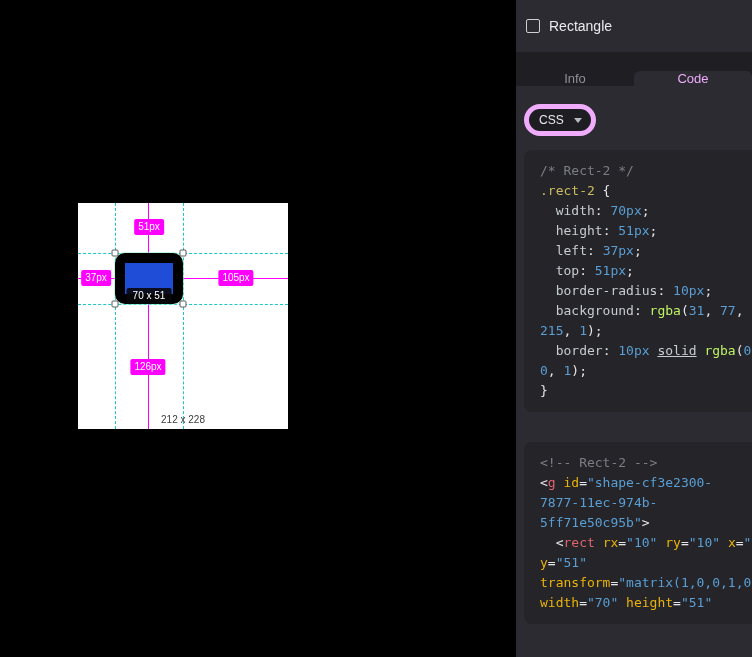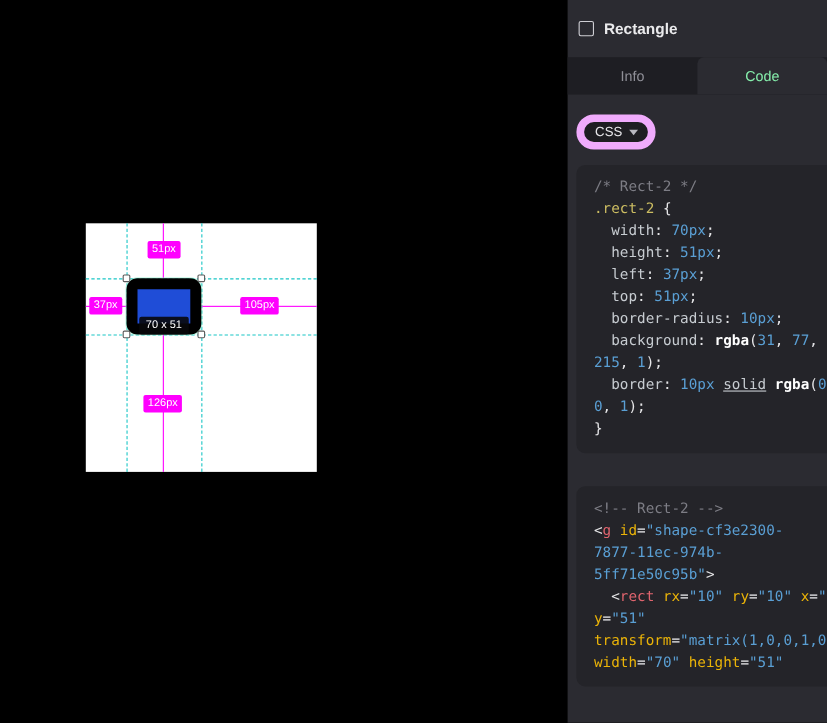--- a/index.html
+++ b/index.html
@@ -29,46 +29,46 @@
                 background:rgba(8,8,10,0.9); color:#fff; font-size:10px; line-height:1;
                 padding:3px 6px; border-radius:2px; white-space:nowrap; }
   .board-size { position:absolute; bottom:4px; left:0; width:100%; text-align:center;
                 font-size:10px; color:#3c3c3c; }
 
   
   .panel { position:absolute; left:516px; top:0; width:236px; height:657px; background:#2b2b31; }
 
   .panel-header { height:52px; display:flex; align-items:center; gap:9px; padding:0 10px; }
   .checkbox { width:14px; height:14px; border:1px solid #cfcfd4; border-radius:2px; background:transparent; flex:0 0 auto; }
-  .header-label { color:#eaeaec; font-size:14px;font-weight:bold; }
+  .header-label { color:#eaeaec; font-size:14px; }
 
-  .tabs { display:flex; height:34px; background:#1e1e23; }
+  .tabs { display:flex; height:34px; background:#1e1e23;align-items:flex-end; }
   .tab { flex:1; display:flex; align-items:center; justify-content:center;
          font-size:13px; color:#8f8f97; }
-  .tab.active { background:#2b2b31; color:#86efac; border-radius:6px 6px 0 0; }
+  .tab.active { background:#2b2b31; color:#f0abfc; border-radius:6px 6px 0 0; }
 
   .content { padding:18px 0 0 8px; }
 
-  .format-select { width:72px; height:32px; background:#1e1e22; border:7px solid #f0abfc;
+  .format-select { width:72px; height:32px; background:#1e1e22; border:5px solid #f0abfc;
                    border-radius:16px; display:flex; align-items:center; justify-content:space-between;
                    padding:0 9px 0 10px; color:#e9e9ec; font-size:12px; margin-bottom:14px; }
   .chev { width:0; height:0; border-left:4px solid transparent; border-right:4px solid transparent;
           border-top:5px solid #b9b9c0; }
 
   .code { background:#242429; border-radius:8px 0 0 8px; padding:11px 16px; margin-bottom:30px;
           font-family:"DejaVu Sans Mono","Liberation Mono",monospace; font-size:13px; line-height:20px;
           white-space:pre; overflow:hidden; }
   .code-line { height:20px; }
 
   .tok-cm   { color:#7d7d85; }
   .tok-sel  { color:#ccbd62;text-align:center; }
   .tok-prop { color:#c7ccd1; }
   .tok-pun  { color:#e6e6e8; }
   .tok-val  { color:#5a9fd4; }
-  .tok-fun  { color:#ffffff;font-weight:bold; }
+  .tok-fun  { color:#bef264; }
   .tok-tag  { color:#e0646e; }
   .tok-attr { color:#eab308; }
   .tok-str  { color:#5a9fd4; }
   .tok-txt  { color:#c7ccd1;text-decoration:underline; }
 </style>
 </head>
 <body>
 
 <div class="stage">
   <div class="artboard">
@@ -90,20 +90,21 @@
     <div class="handle" style="left:37px;top:101px"></div>
     <div class="handle" style="left:105px;top:101px"></div>
 
     <span class="mbadge" style="left:71px;top:24px">51px</span>
     <span class="mbadge" style="left:18px;top:75px">37px</span>
     <span class="mbadge" style="left:158px;top:75px">105px</span>
     <span class="mbadge" style="left:70px;top:164px">126px</span>
 
     <span class="size-badge">70 x 51</span>
 
+    <span class="board-size">212 x 228</span>
   </div>
 </div>
 
 <div class="panel">
 
   <div class="panel-header">
     <span class="checkbox"></span>
     <span class="header-label">Rectangle</span>
   </div>
 

